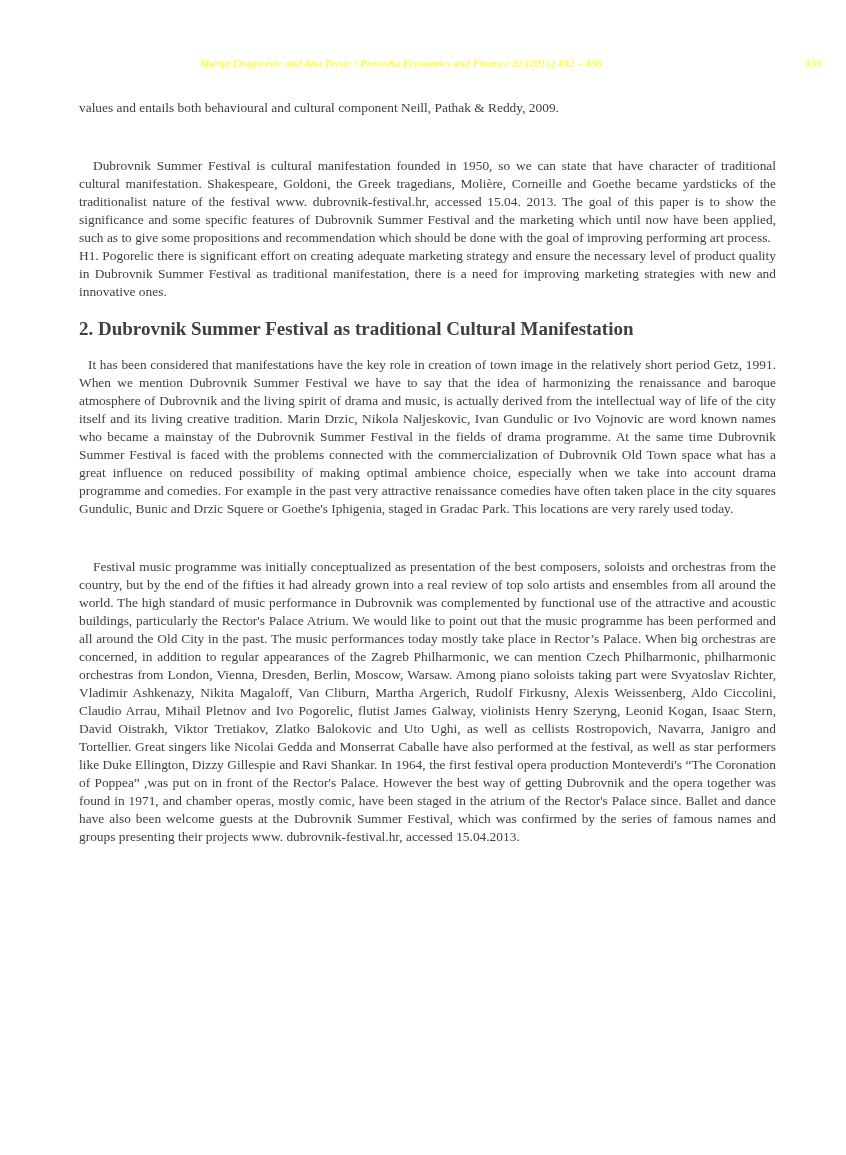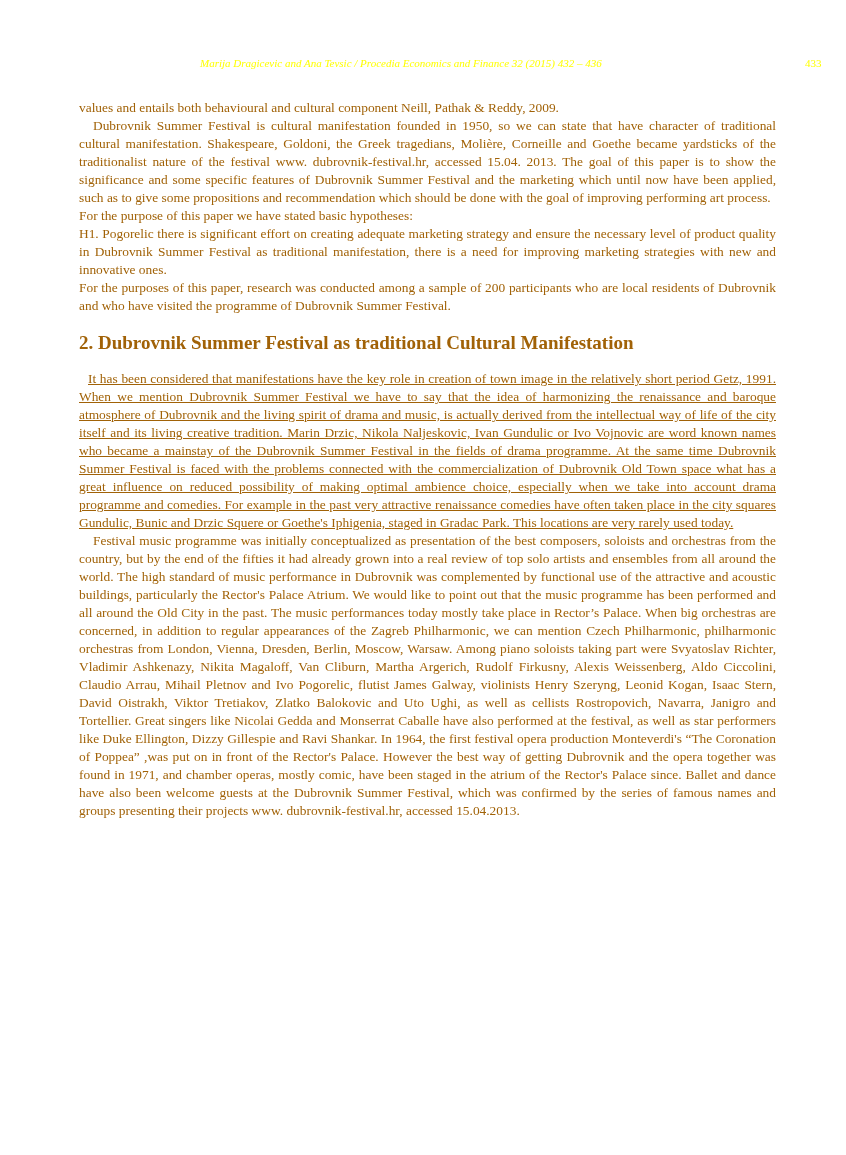--- a/index.html
+++ b/index.html
@@ -7,42 +7,40 @@
   .running-head {
     position: absolute; top: 57px; left: 0; width: 846px; height: 16px;
     font-family: "Liberation Serif", serif; font-style: italic;
     font-size: 11px; color: #ffff00;
   }
   .running-head .rh-text { position: absolute; left: 200px; top: 0; white-space: nowrap; }
   .running-head .rh-page { position: absolute; left: 777px; top: 0; font-style: normal; margin-left: 28px; }
   .content {
     position: absolute; top: 99px; left: 79px; width: 697px;
     font-family: "Liberation Serif", serif; font-size: 13.4px;
-    line-height: 18px; color: #a16207;
+    line-height: 18px; color: #404040;
   }
   .content p { margin: 0; text-align: justify; text-align-last: left; }
-  .content p.indent { text-indent: 14px; }
-  .content p.indent-small { text-indent: 9px; text-decoration: underline; }
+  .content p.indent { text-indent: 14px; margin-top: 40px; }
+  .content p.indent-small { text-indent: 9px; }
   .content h2 {
     font-family: "Liberation Serif", serif; font-weight: bold;
     font-size: 19px; margin: 19px 0 18px 0; line-height: 18px;
   }
 </style>
 </head>
 <body>
 
 <div class="running-head">
   <span class="rh-text">Marija Dragicevic and Ana Tevsic / Procedia Economics and Finance 32 (2015) 432 – 436</span>
   <span class="rh-page">433</span>
 </div>
 
 <div class="content">
   <p>values  and entails both behavioural and cultural component  Neill, Pathak &amp; Reddy, 2009.</p>
   <p class="indent">Dubrovnik Summer Festival is cultural manifestation founded in 1950, so we can state that have character of traditional cultural manifestation. Shakespeare,  Goldoni, the Greek tragedians, Molière, Corneille and Goethe became yardsticks of the traditionalist nature of the festival www. dubrovnik-festival.hr, accessed 15.04. 2013. The goal of this paper is to show the significance and some specific features of Dubrovnik Summer Festival and the marketing which  until now have been applied, such as to give some propositions and recommendation which should be done with the goal of improving performing art process.</p>
-  <p>For the purpose of this paper we have stated basic hypotheses:</p>
   <p>H1. Pogorelic there is significant effort on creating adequate  marketing strategy and ensure the necessary level of product quality in Dubrovnik Summer Festival as traditional manifestation, there is a need for improving marketing strategies with new and innovative ones.</p>
-  <p>For the purposes of this paper,  research was conducted among a sample of 200  participants who are local residents of  Dubrovnik and who have visited the programme of  Dubrovnik Summer Festival.</p>
 
   <h2>2. Dubrovnik Summer Festival  as  traditional Cultural Manifestation</h2>
 
   <p class="indent-small">It has been considered that manifestations have the key role in creation of town image  in the relatively short period Getz, 1991. When we mention Dubrovnik Summer Festival we have to say that the idea of harmonizing the renaissance and baroque atmosphere of Dubrovnik and the living spirit of drama and music, is actually derived from the intellectual way of life of the city itself and its living creative tradition. Marin Drzic, Nikola Naljeskovic, Ivan Gundulic or  Ivo Vojnovic are word known names who  became a mainstay of the Dubrovnik Summer Festival in the fields of  drama programme.  At the same time Dubrovnik Summer Festival is faced with the problems connected with the commercialization of Dubrovnik Old Town space what has a great influence on  reduced possibility of making optimal ambience choice, especially when we take into account drama programme and comedies. For example in the past very attractive  renaissance comedies  have often taken  place in the city squares  Gundulic, Bunic and Drzic Squere or  Goethe's Iphigenia, staged in Gradac Park. This locations are very rarely used today.</p>
   <p class="indent">Festival music programme was initially conceptualized as presentation of the best composers, soloists and orchestras from the country, but by the end of the fifties it had already grown into a real review of top solo artists and ensembles from all around the world. The high standard of music performance in Dubrovnik was complemented by functional use of the attractive and acoustic buildings, particularly the Rector's Palace Atrium. We would like to point out that the music programme  has been performed and all around the Old City in the past. The music performances today mostly take place in Rector’s Palace.  When big orchestras are concerned, in addition to regular appearances of the Zagreb Philharmonic, we can mention Czech Philharmonic, philharmonic orchestras from London, Vienna, Dresden, Berlin, Moscow, Warsaw. Among piano soloists taking part were Svyatoslav Richter, Vladimir Ashkenazy, Nikita Magaloff, Van Cliburn, Martha Argerich, Rudolf Firkusny, Alexis Weissenberg, Aldo Ciccolini, Claudio Arrau, Mihail Pletnov and Ivo Pogorelic, flutist James Galway, violinists Henry Szeryng, Leonid Kogan, Isaac Stern, David Oistrakh, Viktor Tretiakov, Zlatko Balokovic and Uto Ughi, as well as cellists Rostropovich, Navarra, Janigro and Tortellier. Great singers like Nicolai Gedda and Monserrat Caballe have also performed at the festival, as well as star performers like Duke Ellington, Dizzy Gillespie and Ravi Shankar. In 1964,  the first festival opera production Monteverdi's “The Coronation of Poppea” ,was put on in front of the Rector's Palace. However the best way of getting Dubrovnik and the opera together was found in 1971, and chamber operas, mostly comic, have been staged in the atrium of the Rector's Palace since. Ballet and dance have also been welcome guests at the Dubrovnik Summer Festival, which was confirmed by the series of famous names and groups presenting their projects www. dubrovnik-festival.hr, accessed 15.04.2013.</p>
 </div>
 
 </body></html>

